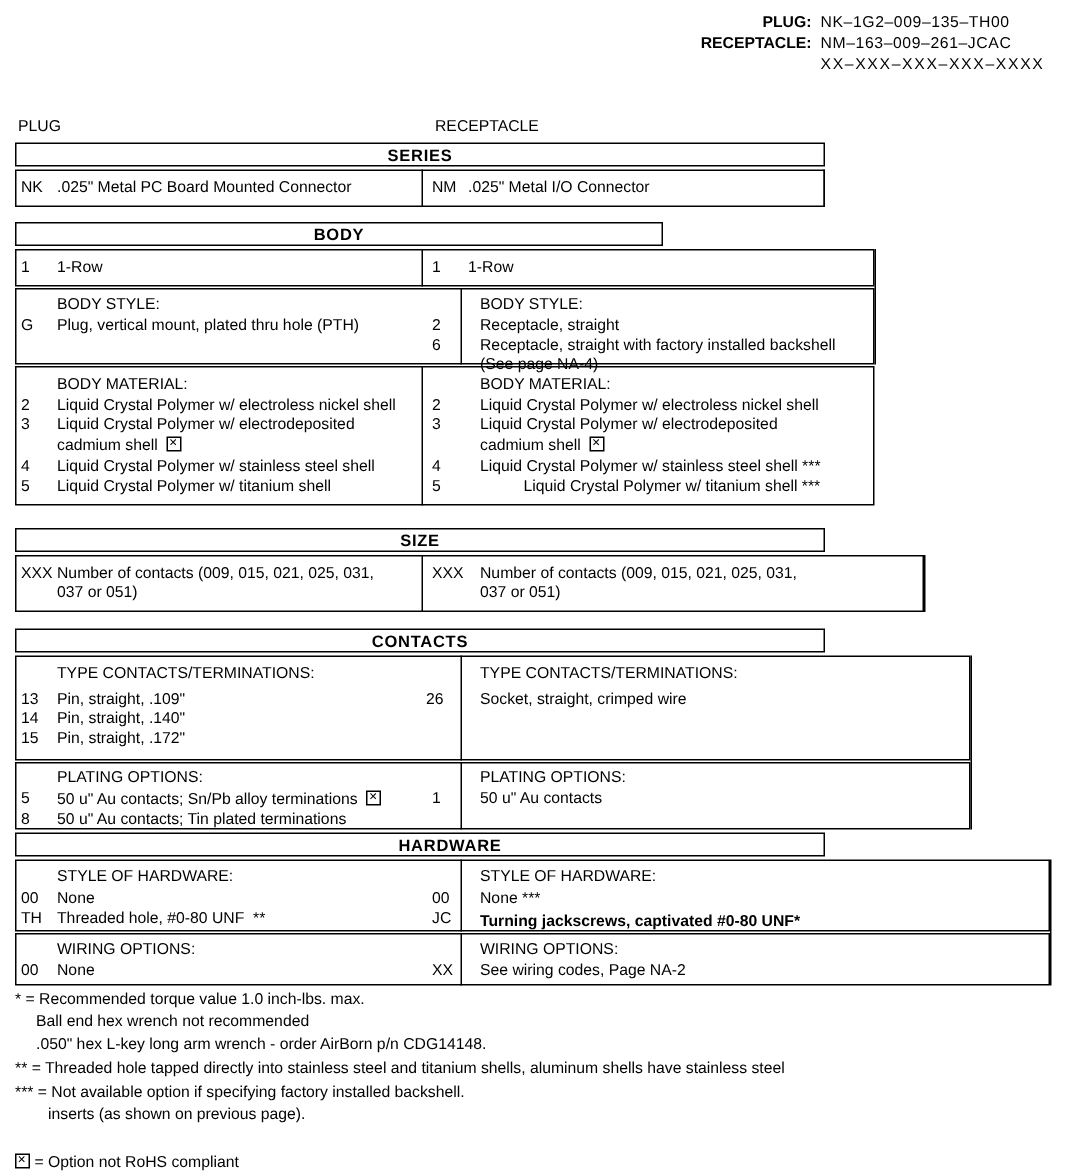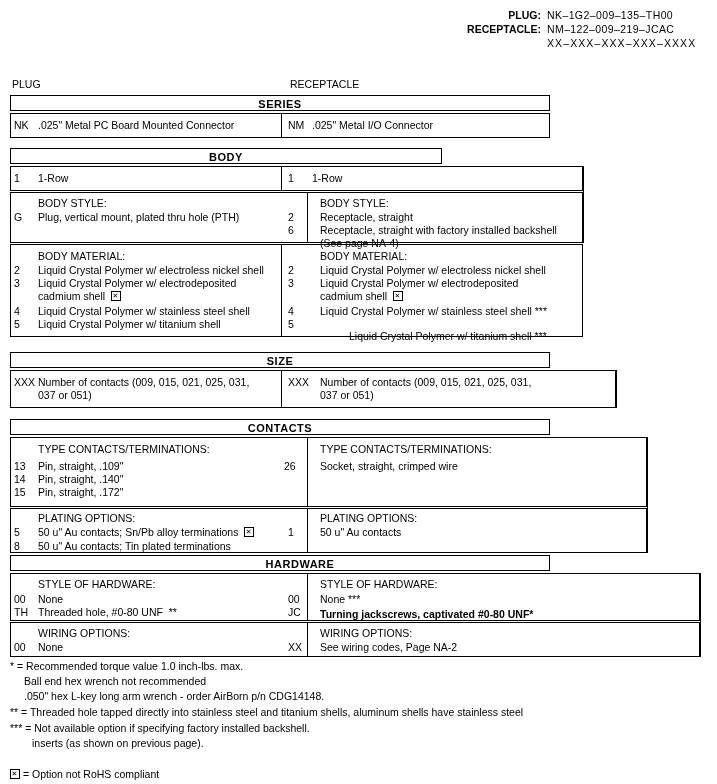--- a/index.html
+++ b/index.html
@@ -147,21 +147,21 @@
 
 <div class="page">
 
   <div class="pn-block">
     <div class="pn-row">
       <span class="pn-label">PLUG:</span>
       <span class="pn-value">NK–1G2–009–135–TH00</span>
     </div>
     <div class="pn-row">
       <span class="pn-label">RECEPTACLE:</span>
-      <span class="pn-value">NM–122–009–219–JCAC</span>
+      <span class="pn-value">NM–163–009–261–JCAC</span>
     </div>
     <div class="pn-row">
       <span class="pn-label"></span>
       <span class="pn-value mono-sp">XX–XXX–XXX–XXX–XXXX</span>
     </div>
   </div>
 
   <div class="colhead" id="plug-head">PLUG</div>
   <div class="colhead" id="recep-head">RECEPTACLE</div>
 
@@ -213,21 +213,21 @@
 
   <div class="cell hdr" style="left:320px; top:250px;">BODY MATERIAL:</div>
   <div class="code" style="left:288px; top:264px;">2</div>
   <div class="cell" style="left:320px; top:264px;">Liquid Crystal Polymer w/ electroless nickel shell</div>
   <div class="code" style="left:288px; top:277px;">3</div>
   <div class="cell" style="left:320px; top:277px;">Liquid Crystal Polymer w/ electrodeposited</div>
   <div class="cell" style="left:320px; top:290px;"><span>cadmium shell</span>&nbsp;&nbsp;<span class="rohs"></span></div>
   <div class="code" style="left:288px; top:305px;">4</div>
   <div class="cell" style="left:320px; top:305px;">Liquid Crystal Polymer w/ stainless steel shell ***</div>
   <div class="code" style="left:288px; top:318px;">5</div>
-  <div class="cell" style="left:320px; top:330px;padding-left:29px;">Liquid Crystal Polymer w/ titanium shell ***</div>
+  <div class="cell" style="left:320px; top:318px;padding-left:29px;">Liquid Crystal Polymer w/ titanium shell ***</div>
 
   <div class="section-bar" style="left:10px; top:352px; width:540px;">SIZE</div>
   <div class="box" style="left:10px; top:370px; width:606px; height:38px;"></div>
   <div class="vline" style="left:281px; top:370px; height:38px;"></div>
   <div class="code" style="left:14px; top:376px;">XXX</div>
   <div class="cell" style="left:38px; top:376px;">Number of contacts (009, 015, 021, 025, 031,</div>
   <div class="cell" style="left:38px; top:389px;">037 or 051)</div>
   <div class="code" style="left:288px; top:376px;">XXX</div>
   <div class="cell" style="left:320px; top:376px;">Number of contacts (009, 015, 021, 025, 031,</div>
   <div class="cell" style="left:320px; top:389px;">037 or 051)</div>

